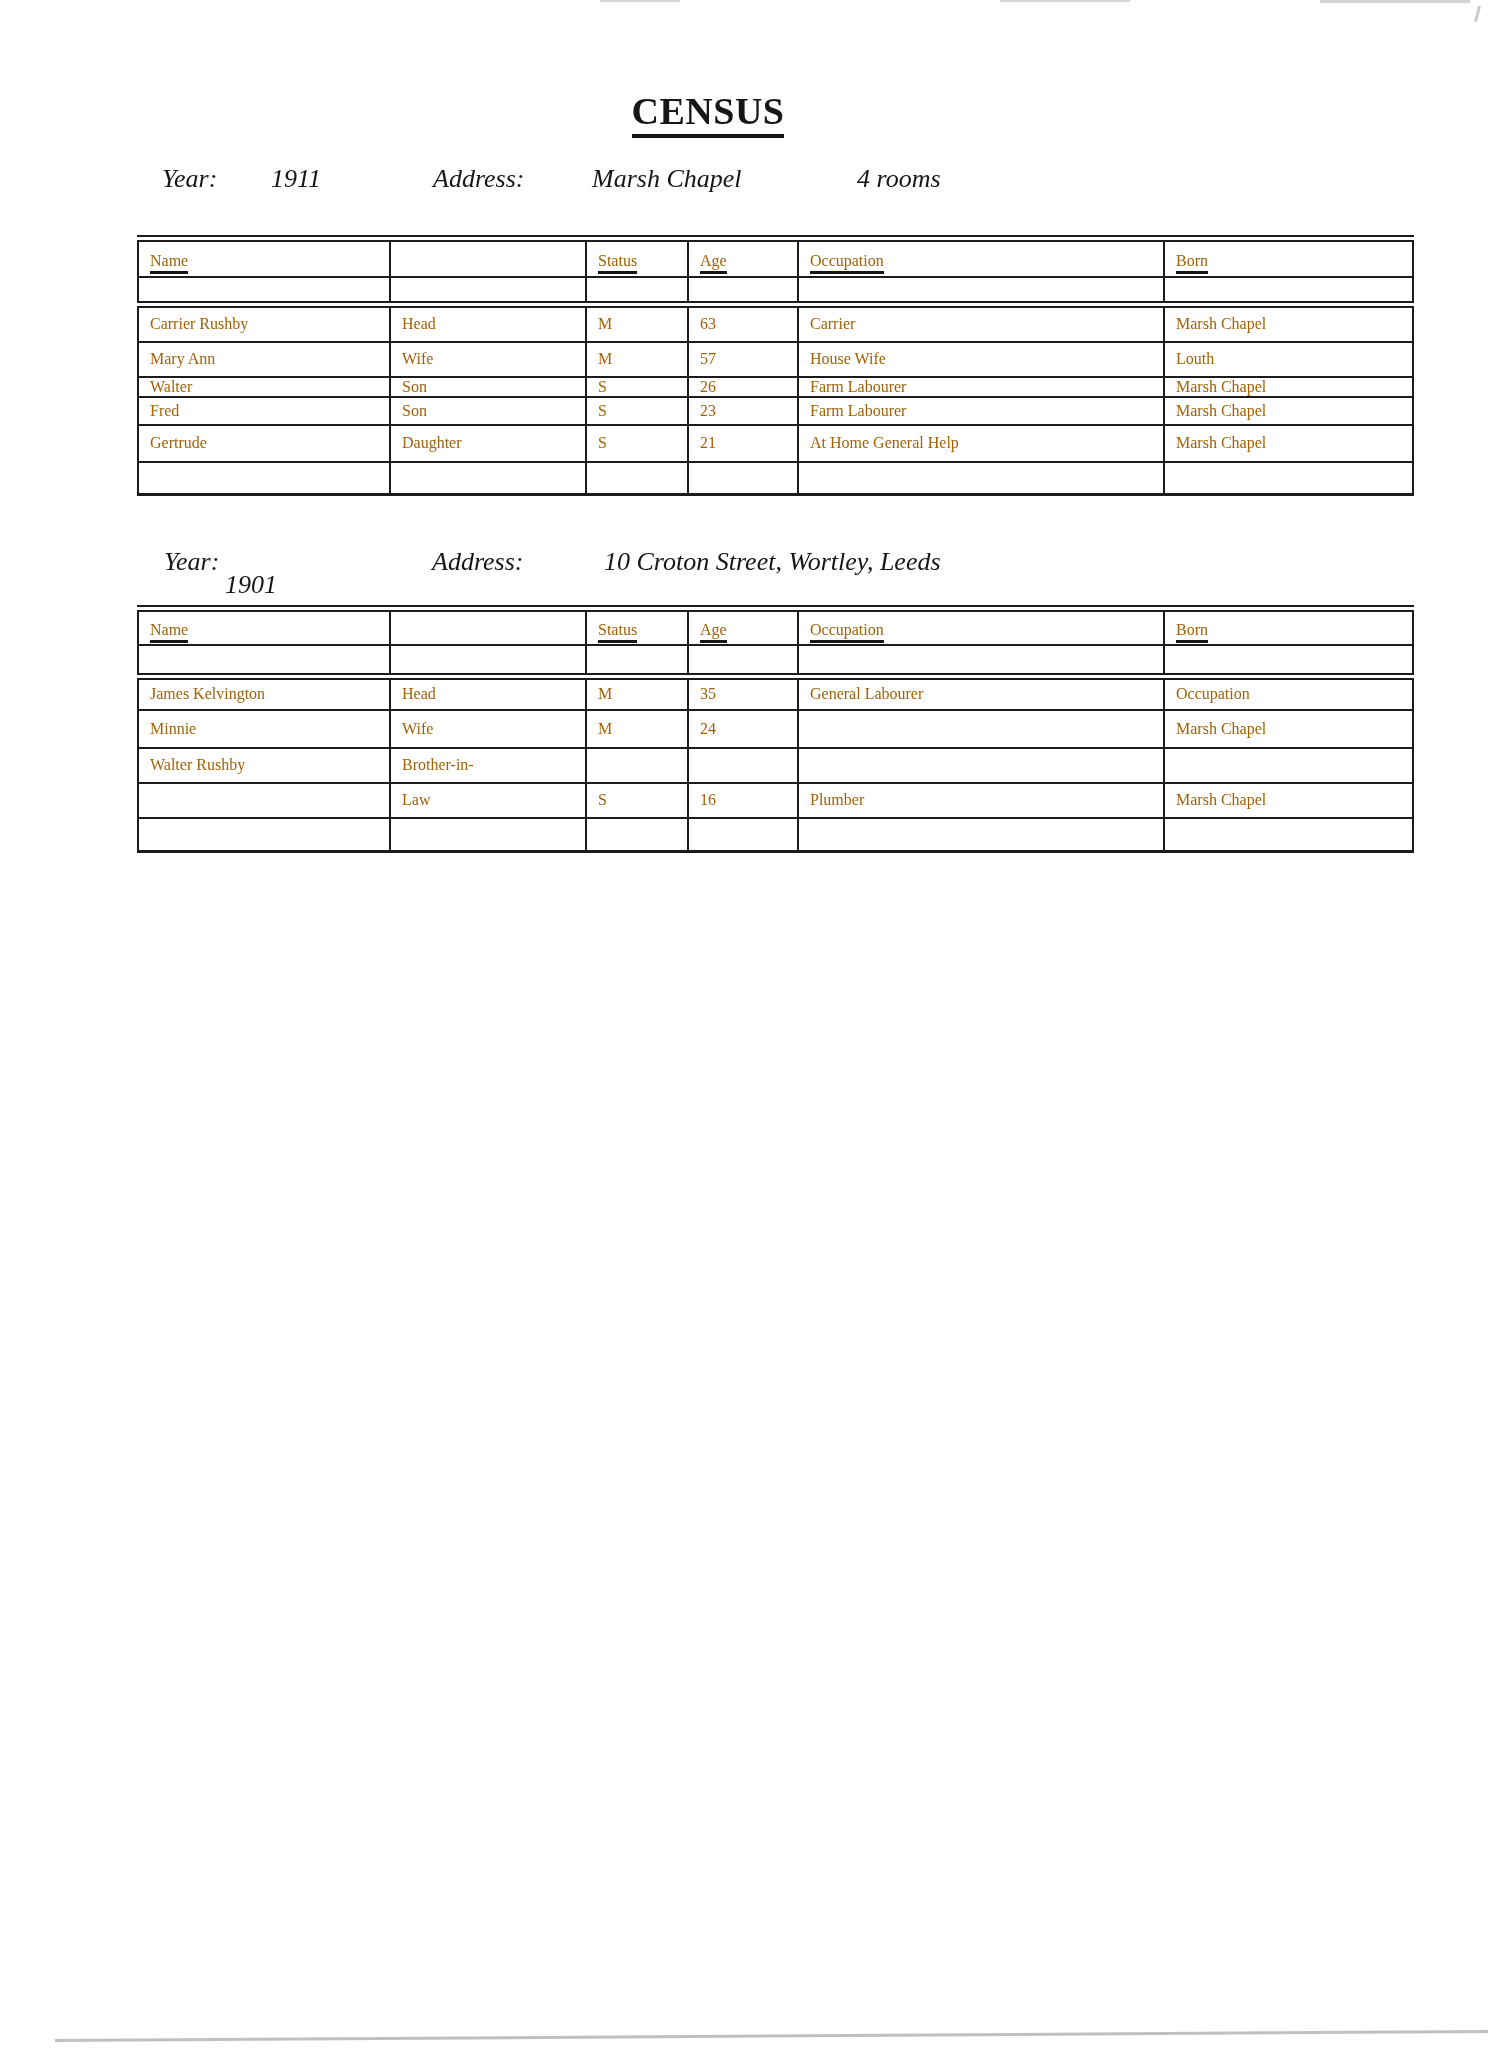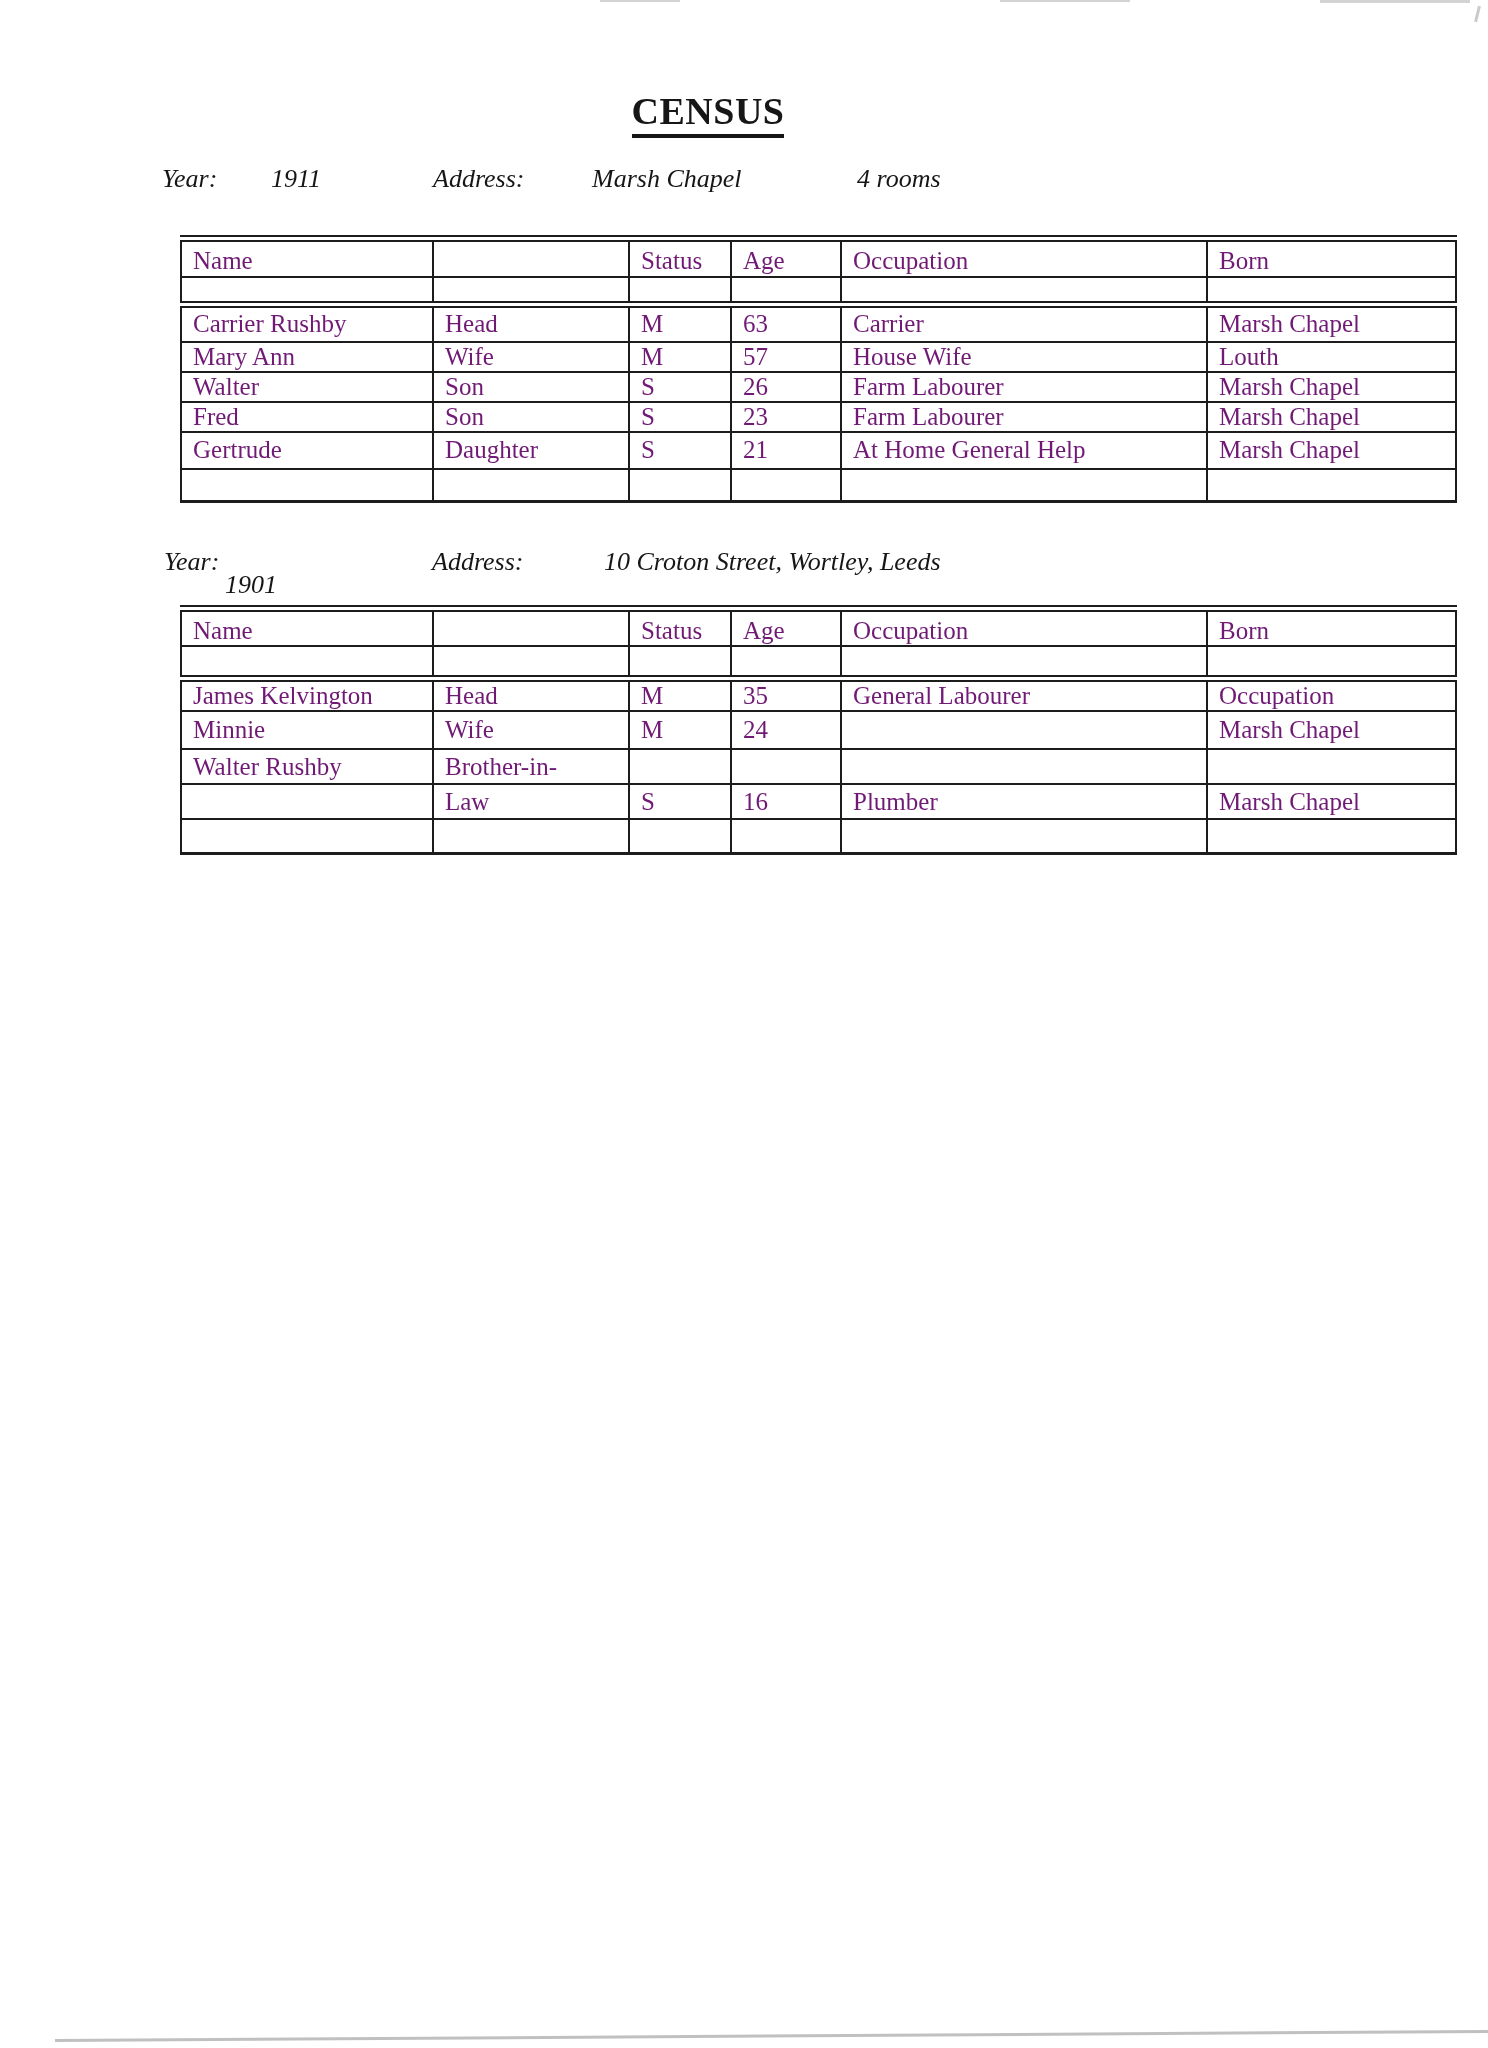--- a/index.html
+++ b/index.html
@@ -26,23 +26,22 @@
   .doc-title .u-title{
     border-bottom:4px solid #151515;
     padding-bottom:2px;
   }
   .meta{position:absolute;font-size:26px;line-height:1.15;white-space:nowrap;font-style:italic;}
   table.census{
     position:absolute;
     border-collapse:collapse;
     table-layout:fixed;
     width:1275px;
-    font-size:25px;
-    color:#701a75;
-    margin-left:43px;
+    font-size:16px;
+    color:#a16207;
   }
   table.census{
     border-left:2px solid #1c1c1c;
     border-right:2px solid #1c1c1c;
     border-top:7px double #1c1c1c;
     border-bottom:3px solid #1c1c1c;
   }
   table.census td, table.census th{
     border:2px solid #1c1c1c;
     padding:0 8px 0 11px;
@@ -120,21 +119,21 @@
       <td></td>
     </tr>
     <tr style="height:37px">
       <td>Carrier Rushby</td>
       <td>Head</td>
       <td>M</td>
       <td>63</td>
       <td>Carrier</td>
       <td>Marsh Chapel</td>
     </tr>
-    <tr style="height:25px">
+    <tr style="height:35px">
       <td>Mary Ann</td>
       <td>Wife</td>
       <td>M</td>
       <td>57</td>
       <td>House Wife</td>
       <td>Louth</td>
     </tr>
     <tr style="height:16px">
       <td>Walter</td>
       <td>Son</td>

